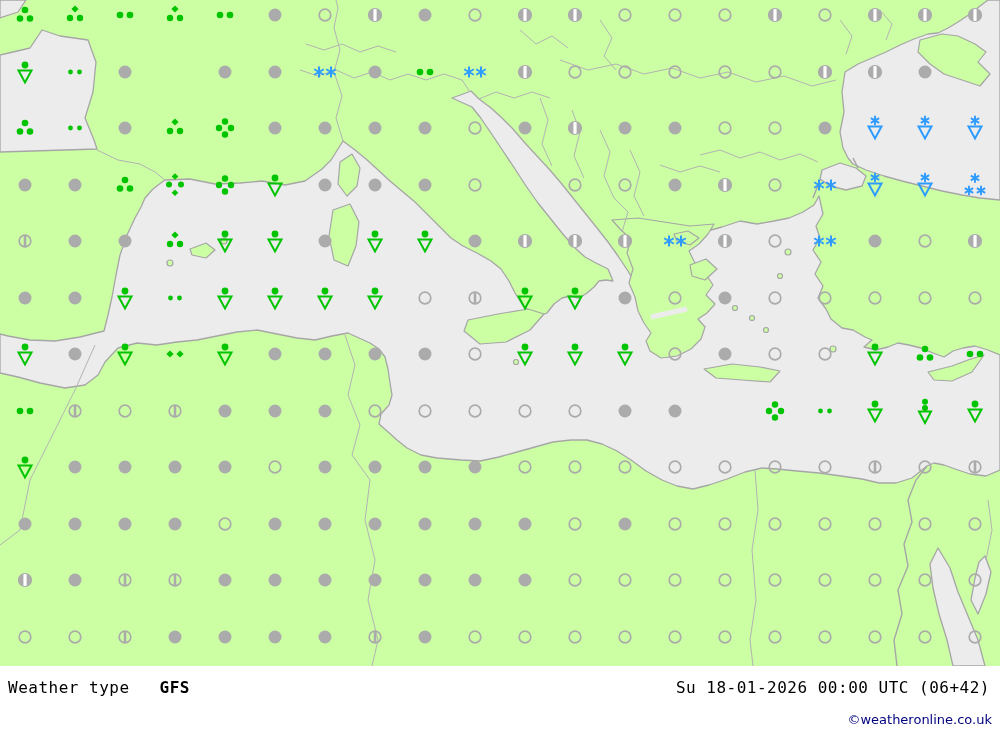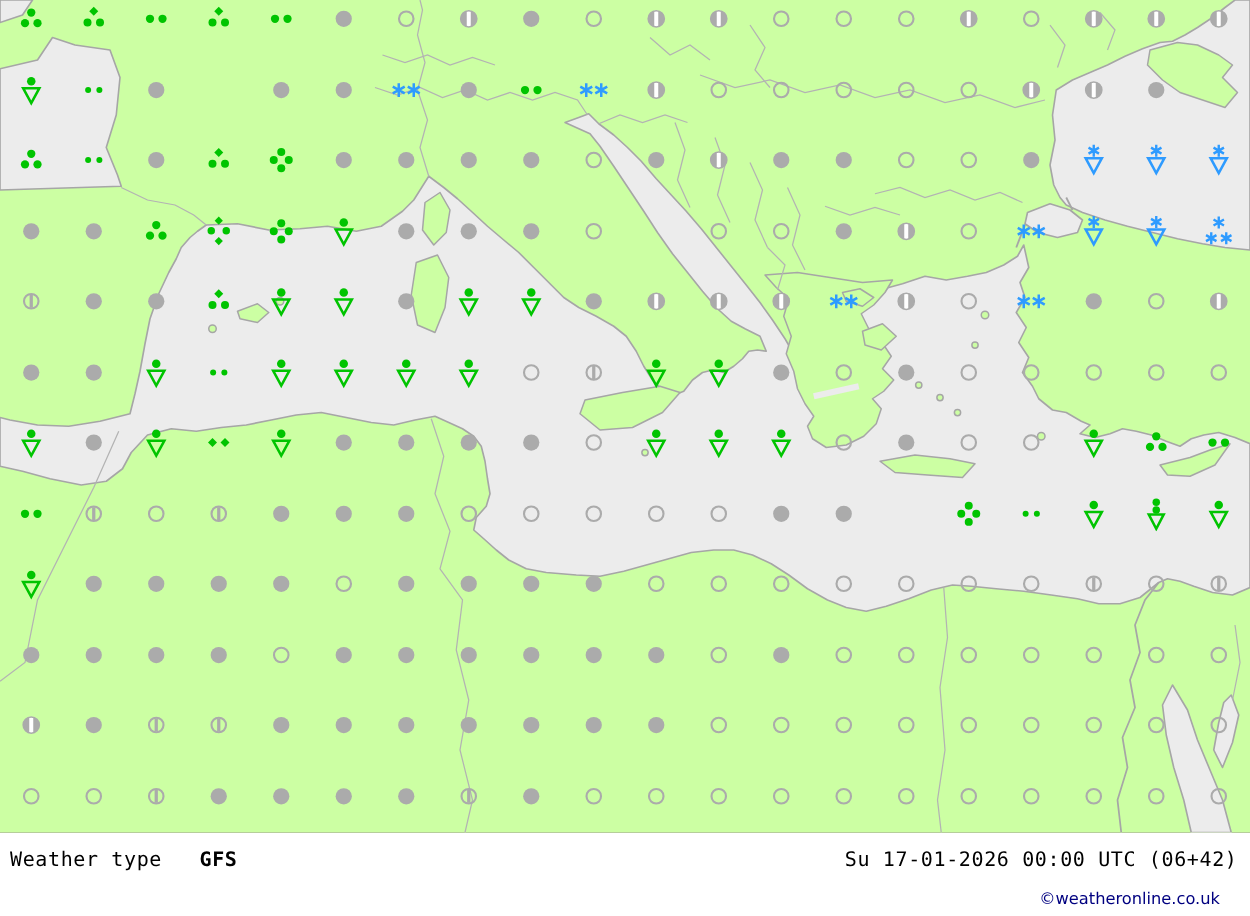--- a/index.html
+++ b/index.html
@@ -1,27 +1,27 @@
 <!DOCTYPE html>
 <html><head>
 <meta charset="utf-8">
 <style>
   html,body{margin:0;padding:0;background:#ffffff;}
-  .frame{position:relative;width:1000px;height:733px;overflow:hidden;background:#4d7c0f;
+  .frame{position:relative;width:1000px;height:733px;overflow:hidden;background:#737373;
          font-family:"DejaVu Sans Mono","Liberation Mono",monospace;}
   .map-wrap{position:absolute;left:0;top:0;width:1000px;height:666px;}
   .map-wrap svg.geo{position:absolute;left:0;top:0;}
   .symbols{position:absolute;left:0;top:0;width:1000px;height:666px;}
   .sym{position:absolute;}
   .footer{position:absolute;left:0;top:666px;width:1000px;height:67px;background:#ffffff;}
   .footer-line{position:absolute;left:8px;right:10px;top:12px;display:flex;justify-content:space-between;
                font-size:16px;color:#000000;letter-spacing:0.5px;white-space:pre;}
   .model{margin-left:30px;font-weight:bold;}
   .left-group{display:flex;}
-  .credit{position:absolute;right:24px;bottom:6px;font-size:13px;color:#000080;
+  .credit{position:absolute;right:8px;bottom:6px;font-size:13px;color:#000080;
           font-family:"DejaVu Sans","Liberation Sans",sans-serif;text-decoration:none;margin-top:12px;}
 </style>
 </head>
 <body>
 
 <div class="frame">
 
   <div class="map-wrap">
 
     <svg class="geo" width="1000" height="666" viewBox="0 0 1000 666">
@@ -1188,17 +1188,17 @@
         <svg class="sym" style="left:962px;top:623px" width="26" height="28" viewBox="0 0 26 28">
           <title>clear sky</title>
           <circle cx="13" cy="14" r="5.8" fill="none" stroke="#ababab" stroke-width="1.7"></circle>
         </svg>
       </div>
   </div>
 
   <div class="footer">
     <div class="footer-line">
       <span class="left-group"><span>Weather type</span><span class="model">GFS</span></span>
-      <span>Su 17-01-2026 00:00 UTC (06+42)</span>
+      <span>Su 18-01-2026 00:00 UTC (06+42)</span>
     </div>
     <a class="credit">©weatheronline.co.uk</a>
   </div>
 </div>
 
 </body></html>

